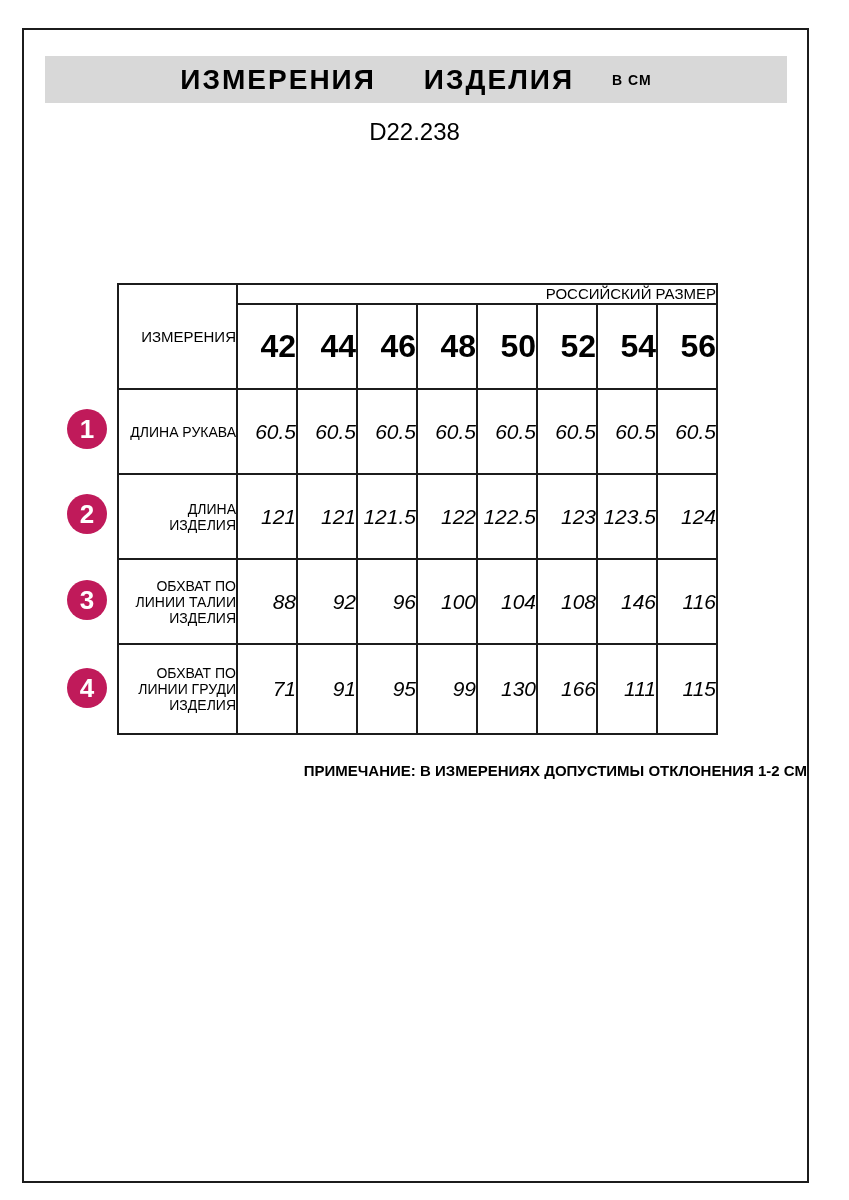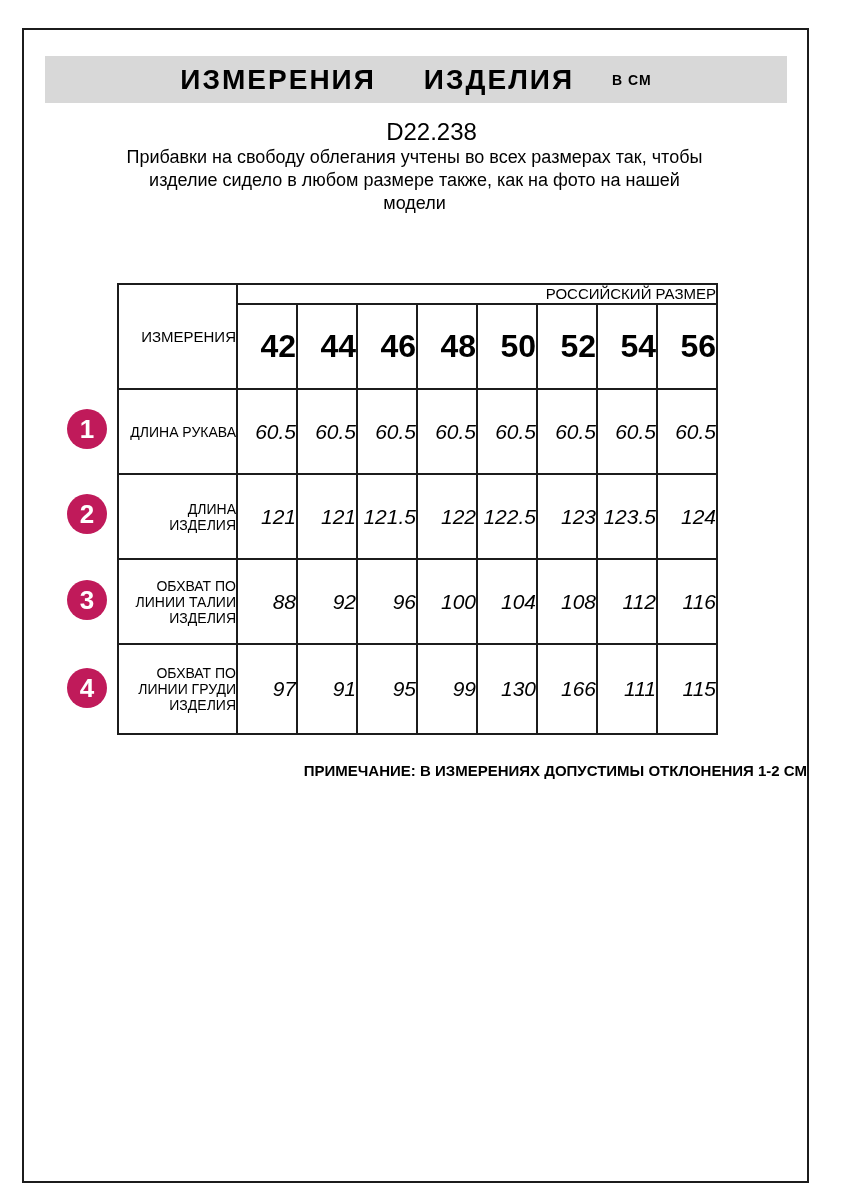--- a/index.html
+++ b/index.html
@@ -48,21 +48,21 @@
     margin-left: 48px;
   }
   .header-units {
     font-size: 14px;
     font-weight: 600;
     letter-spacing: 1px;
     margin-left: 38px;
   }
   .product-code {
     position: absolute;
-    left: 39px;
+    left: 22px;
     top: 118px;
     width: 785px;
     text-align: center;
     font-size: 24px;
     font-weight: 400;
   }
   .intro-text {
     position: absolute;
     left: 22px;
     top: 146px;
@@ -150,25 +150,20 @@
   <div class="page-border"></div>
 
   <div class="header-bar" style="background: rgb(216, 216, 216);">
     <span class="header-title-regular">ИЗМЕРЕНИЯ</span>
     <span class="header-title-bold">ИЗДЕЛИЯ</span>
     <span class="header-units">В СМ</span>
   </div>
 
   <div class="product-code">D22.238</div>
 
-  <div class="intro-text">
-    <div>Прибавки на свободу облегания учтены во всех размерах так, чтобы</div>
-    <div>изделие сидело в любом размере также, как на фото на нашей</div>
-    <div>модели</div>
-  </div>
 
   <table class="size-table">
     <colgroup>
       <col style="width:119px">
       <col style="width:60px">
         <col style="width:60px">
         <col style="width:60px">
         <col style="width:60px">
       <col style="width:60px">
         <col style="width:60px">
@@ -222,30 +217,30 @@
           <div>ОБХВАТ ПО</div>
           <div>ЛИНИИ ТАЛИИ</div>
           <div>ИЗДЕЛИЯ</div>
         </td>
         <td class="value-cell">88</td>
         <td class="value-cell">92</td>
         <td class="value-cell">96</td>
         <td class="value-cell">100</td>
         <td class="value-cell">104</td>
         <td class="value-cell">108</td>
-        <td class="value-cell">112</td>
+        <td class="value-cell">146</td>
         <td class="value-cell">116</td>
       </tr>
       <tr class="row-last">
         <td class="label-cell">
           <div>ОБХВАТ ПО</div>
           <div>ЛИНИИ ГРУДИ</div>
           <div>ИЗДЕЛИЯ</div>
         </td>
-        <td class="value-cell">97</td>
+        <td class="value-cell">71</td>
         <td class="value-cell">91</td>
         <td class="value-cell">95</td>
         <td class="value-cell">99</td>
         <td class="value-cell">130</td>
         <td class="value-cell">166</td>
         <td class="value-cell">111</td>
         <td class="value-cell">115</td>
       </tr>
     </tbody>
   </table>

